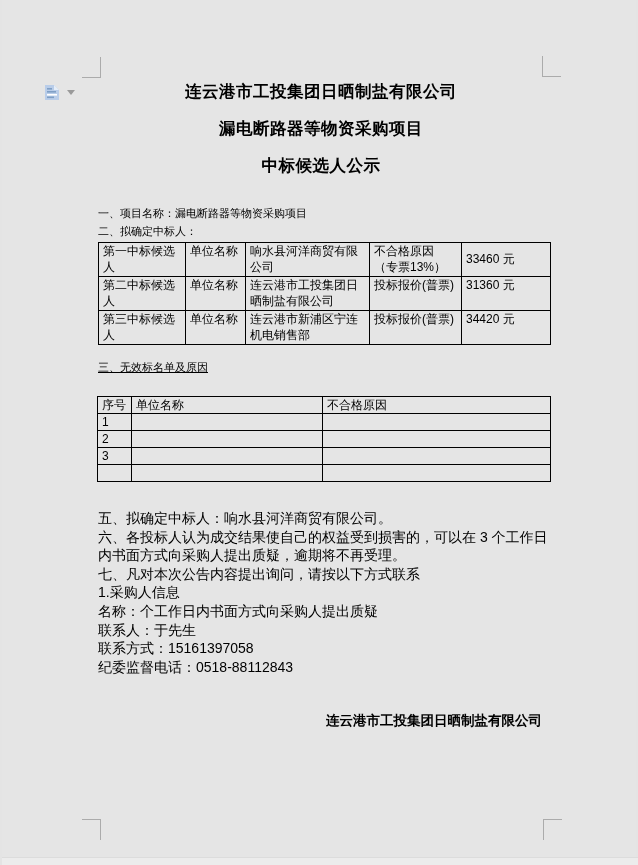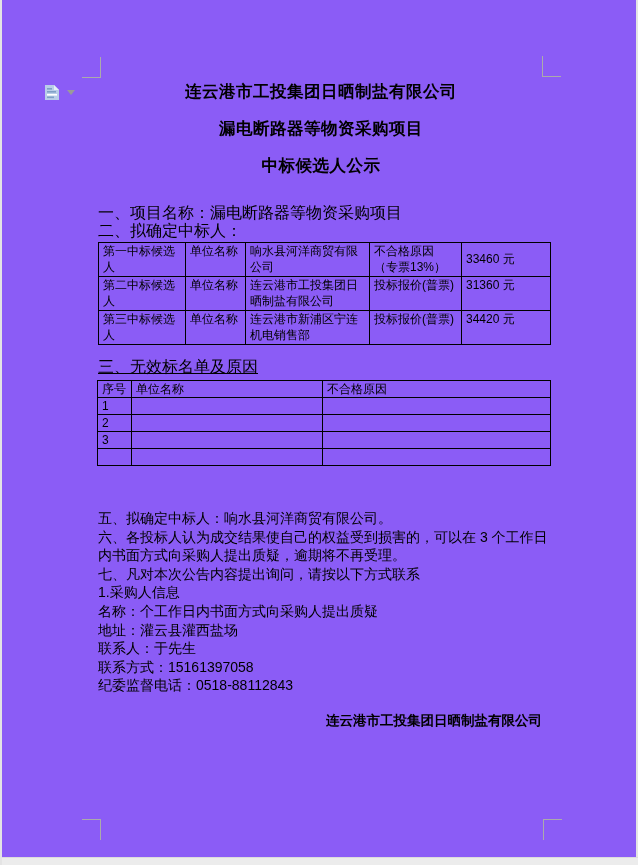--- a/index.html
+++ b/index.html
@@ -3,21 +3,21 @@
 <meta charset="utf-8">
 <style>
   * { margin:0; padding:0; box-sizing:border-box; }
   html,body { width:638px; height:865px; }
   body {
     font-family:"Liberation Sans","DejaVu Sans",sans-serif;
     color:#000; background:#fff; position:relative; overflow:hidden;
   }
   .page {
     position:absolute; left:0; top:0; width:638px; height:865px;
-    background:#8b5cf6;
+    background:#e5e5e5;
     border-left:2px solid #e4e4e4; border-right:2px solid #e4e4e4;
   }
   .bottom-strip {
     position:absolute; left:0; bottom:0; width:638px; height:8px;
     background:#ececec; border-top:1px solid #dcdcdc;
   }
   
   .crop { position:absolute; width:19px; height:21px; }
   .crop-tl { left:80px;  top:57px;  border-right:1px solid #ababab; border-bottom:1px solid #ababab; }
   .crop-tr { left:540px; top:56px;  border-left:1px solid #ababab;  border-bottom:1px solid #ababab; }
@@ -32,35 +32,35 @@
     border-left:4px solid transparent; border-right:4px solid transparent;
     border-top:5px solid #9a9a9a;
   }
 
   .titles { position:absolute; left:0; top:81px; width:638px; text-align:center; }
   .title-line {
     font-size:16.5px; font-weight:bold; letter-spacing:0.5px;
     line-height:20px; margin-bottom:17px;
   }
 
-  .body-text { font-size:16px; line-height:18px; }
+  .body-text { font-size:11px; line-height:18px; }
   .sec-1 { position:absolute; left:96px; top:204px; }
   .sec-2 { position:absolute; left:96px; top:222px; }
   .sec-3 { position:absolute; left:96px; top:358px;text-decoration:underline; }
 
   table { border-collapse:collapse; table-layout:fixed; }
   td, th {
     border:1px solid #000; font-size:12px; line-height:15.5px;
     padding:1px 4px; vertical-align:top; text-align:left; font-weight:normal;
     overflow:hidden; word-break:break-all;
   }
   .tbl-candidates { position:absolute; left:96px; top:242px; width:452px; }
   .tbl-candidates td { height:34px; }
   .tbl-candidates td.price-val { vertical-align:middle; }
-  .tbl-invalid { position:absolute; left:95px; top:380px; width:453px;border-radius:27px; }
+  .tbl-invalid { position:absolute; left:95px; top:396px; width:453px;border-radius:27px; }
   .tbl-invalid td, .tbl-invalid th { height:17px; line-height:14px; }
 
   .paragraphs {
     position:absolute; left:96px; top:509px; width:463px;
     font-size:14px; line-height:18.6px; word-break:break-all;
   }
   .signature {
     position:absolute; right:94px; top:710px; text-align:right;
     font-size:13.5px; font-weight:bold; line-height:22.5px;
   }
@@ -167,21 +167,20 @@
       </tr>
     </tbody>
   </table>
 
   <div class="paragraphs">
     <div>五、拟确定中标人：响水县河洋商贸有限公司。</div>
     <div>六、各投标人认为成交结果使自己的权益受到损害的，可以在 3 个工作日内书面方式向采购人提出质疑，逾期将不再受理。</div>
     <div>七、凡对本次公告内容提出询问，请按以下方式联系</div>
     <div>1.采购人信息</div>
     <div>名称：个工作日内书面方式向采购人提出质疑</div>
-    <div>地址：灌云县灌西盐场</div>
     <div>联系人：于先生</div>
     <div>联系方式：15161397058</div>
     <div>纪委监督电话：0518-88112843</div>
   </div>
 
   <div class="signature">
     <div>连云港市工投集团日晒制盐有限公司</div>
   </div>
 
   <div class="bottom-strip"></div>

